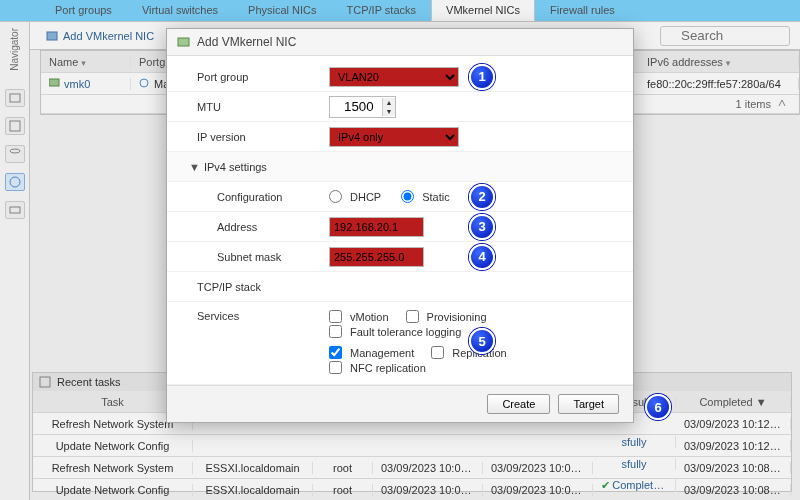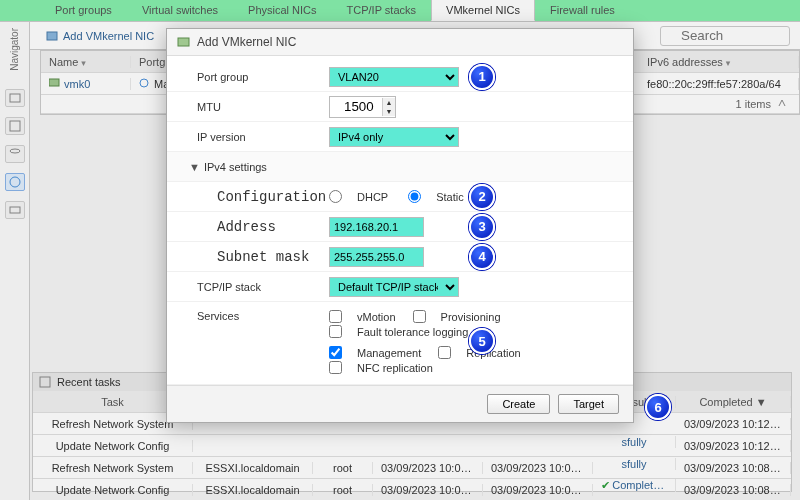--- a/index.html
+++ b/index.html
@@ -1,17 +1,17 @@
 <!DOCTYPE html>
 <html><head>
 <meta charset="utf-8">
 <style>
 * { margin:0; padding:0; box-sizing:border-box; font-family:Arial,Helvetica,sans-serif; }
 body { background:#f5f5f5; font-size:11px; color:#333; overflow:hidden; width:800px; height:500px; position:relative; }
-.tabs { display:flex; height:22px; background:#86efac; border-bottom:1px solid #ccc; align-items:end; padding-left:40px; }
+.tabs { display:flex; height:22px; background:#7dd3fc; border-bottom:1px solid #ccc; align-items:end; padding-left:40px; }
 .tab { padding:4px 14px; font-size:11px; color:#555; border:1px solid transparent; cursor:pointer; }
 .tab.active { background:#fff; border:1px solid #ccc; border-bottom:1px solid #fff; color:#333; }
 .toolbar { display:flex; height:28px; align-items:center; padding:0 10px 0 45px; gap:8px; background:#fff; border-bottom:1px solid #ccc; justify-content:space-between; }
 .add-btn { display:flex; align-items:center; gap:4px; color:#336699; cursor:pointer; }
 .search { border:1px solid #ccc; padding:2px 6px 2px 20px; width:130px; height:20px; border-radius:3px; background:#fff; position:relative; }
 .search-wrap { position:relative; }
 .search-wrap svg { position:absolute; left:4px; top:3px; }
 .table-header, .table-row { display:flex; height:22px; align-items:center; border-bottom:1px solid #e0e0e0; }
 .table-header { background:#f0f0f0; font-size:11px; color:#555; }
 .th, .td { padding:0 8px; overflow:hidden; text-overflow:ellipsis; white-space:nowrap; border-right:1px solid #e8e8e8; }
@@ -23,31 +23,31 @@
 .sb-icon { width:20px; height:18px; display:flex; align-items:center; justify-content:center; border:1px solid #d0d0d0; background:#f4f4f4; border-radius:2px; }
 .tasks-panel { position:absolute; left:32px; right:8px; bottom:8px; background:#fff; border:1px solid #ccc; }
 .tasks-head { background:#e8e8e8; padding:3px 6px; display:flex; align-items:center; gap:6px; }
 .tasks-table .table-header { background:#f0f0f0; }
 .modal-overlay { position:absolute; inset:0; background:rgba(0,0,0,0.05); display:flex; justify-content:center; }
 .modal { position:absolute; top:28px; width:468px; background:#fff; border:1px solid #aaa; box-shadow:0 4px 20px rgba(0,0,0,0.3); }
 .modal-title { background:#f5f5f5; padding:6px 10px; font-size:12px; color:#444; display:flex; align-items:center; gap:6px; border-bottom:1px solid #ddd; }
 .modal-body { padding:6px 0 0 0; }
 .row { display:flex; align-items:center; min-height:30px; padding:3px 20px 3px 22px; border-bottom:1px solid #f0f0f0; position:relative; }
 .row-label { width:140px; font-size:11px; color:#333; padding-left:8px; }
-.row-label.indent { padding-left:28px; font-size:14px; color:#333;font-family:Liberation Mono, monospace; }
+.row-label.indent { padding-left:28px; font-size:11px; color:#333; }
 .row-ctrl { flex:1; display:flex; align-items:center; gap:6px; flex-wrap:wrap; }
 .collapser { cursor:pointer; color:#555; margin-right:4px; }
-select, input[type=text], input[type=number] { border:1px solid #bbb; padding:2px 4px; font-size:11px; height:20px; background:#5eead4; }
+select, input[type=text], input[type=number] { border:1px solid #bbb; padding:2px 4px; font-size:11px; height:20px; background:#b91c1c; }
 select.wide { width:130px; }
 input.addr { width:95px; }
 .num-wrap { display:inline-flex; align-items:center; border:1px solid #bbb; height:22px; }
 .num-wrap input { border:none; width:42px; height:18px; text-align:left; padding-left:4px;margin-left:10px; }
 .num-wrap .spin { display:flex; flex-direction:column; border-left:1px solid #ccc; }
 .num-wrap .spin span { width:12px; height:9px; font-size:7px; line-height:9px; text-align:center; cursor:pointer; background:#f0f0f0; }
-.chk { display:inline-flex; align-items:center; gap:15px; margin-right:14px; font-size:11px; }
+.chk { display:inline-flex; align-items:center; gap:8px; margin-right:14px; font-size:11px; }
 .modal-footer { background:#f3f3f3; padding:8px 14px; display:flex; justify-content:flex-end; gap:8px; border-top:1px solid #ddd; position:relative; }
 .btn { border:1px solid #999; background:linear-gradient(#fff,#eaeaea); padding:3px 14px; font-size:11px; border-radius:2px; cursor:pointer; }
 .badge { position:absolute; width:26px; height:26px; border-radius:50%; background:radial-gradient(circle at 35% 30%, #3a6aff, #0015b7); color:#fff; font-weight:bold; font-size:13px; display:flex; align-items:center; justify-content:center; border:2px solid #fff; box-shadow:0 0 0 1px #0015b7; z-index:5; left:302px; }
 .chevron { font-size:9px; color:#888; margin-left:3px; }
 .green-check { color:#2e9e3d; margin-right:2px; }
 .link { color:#336699;margin-top:36px; }
 </style>
 </head>
 <body>
 
@@ -255,23 +255,20 @@
       </div>
       <div class="row">
         <div class="badge">4</div>
         <div class="row-label indent">Subnet mask</div>
         <div class="row-ctrl">
             <input type="text" class="addr" value="255.255.255.0" style="">
           </div>
       </div>
       <div class="row">
         <div class="row-label">TCP/IP stack</div>
-        <div class="row-ctrl">
-            <select class="wide"><option>Default TCP/IP stack</option></select>
-          </div>
       </div>
       <div class="row" style="align-items:flex-start;padding-top:8px;padding-bottom:8px;">
         <div class="badge" style="top:26px">5</div>
         <div class="row-label">Services</div>
         <div class="row-ctrl" style="flex-direction:column;align-items:flex-start;gap:6px;">
           <div>
             <label class="chk">
                 <input type="checkbox" style="">
                 <span>vMotion</span>
               </label>

